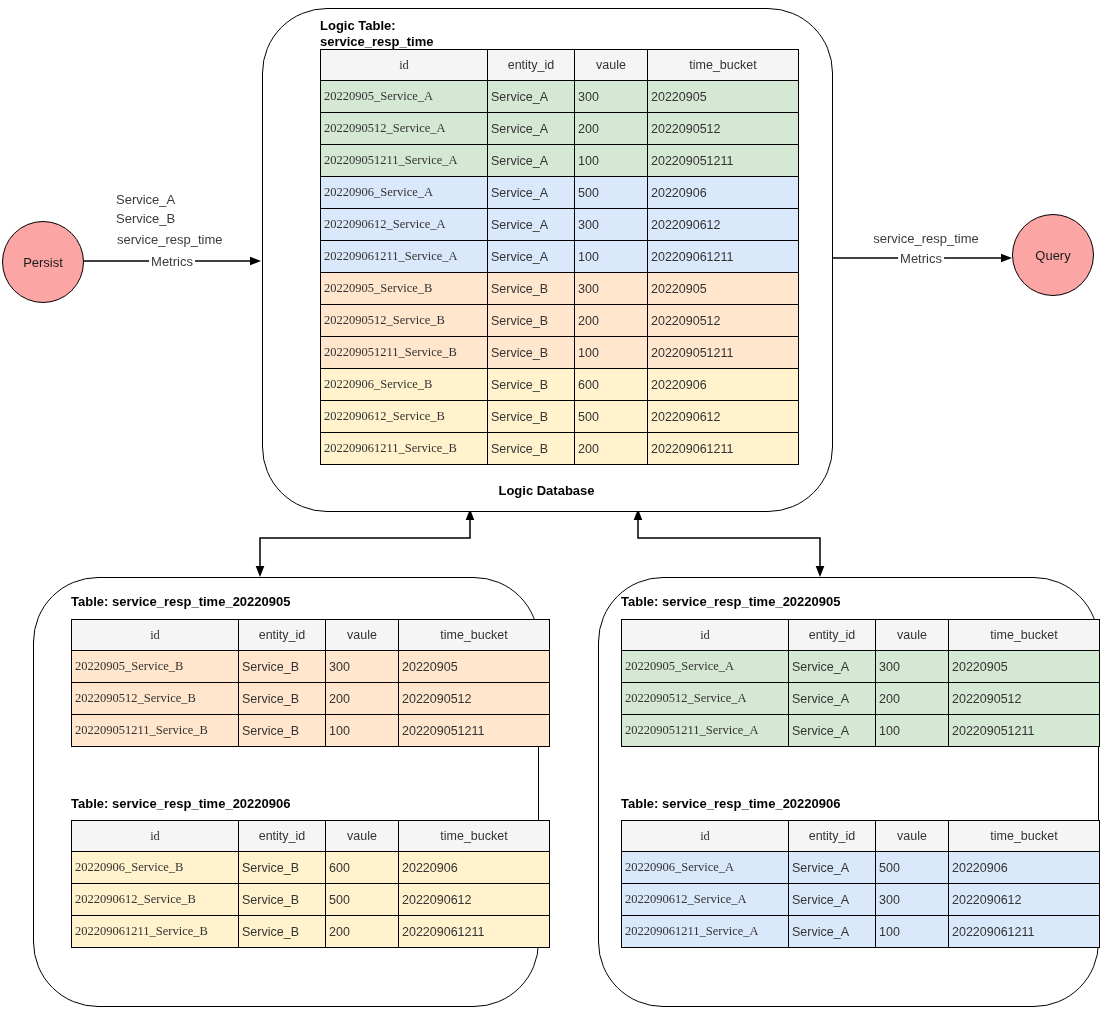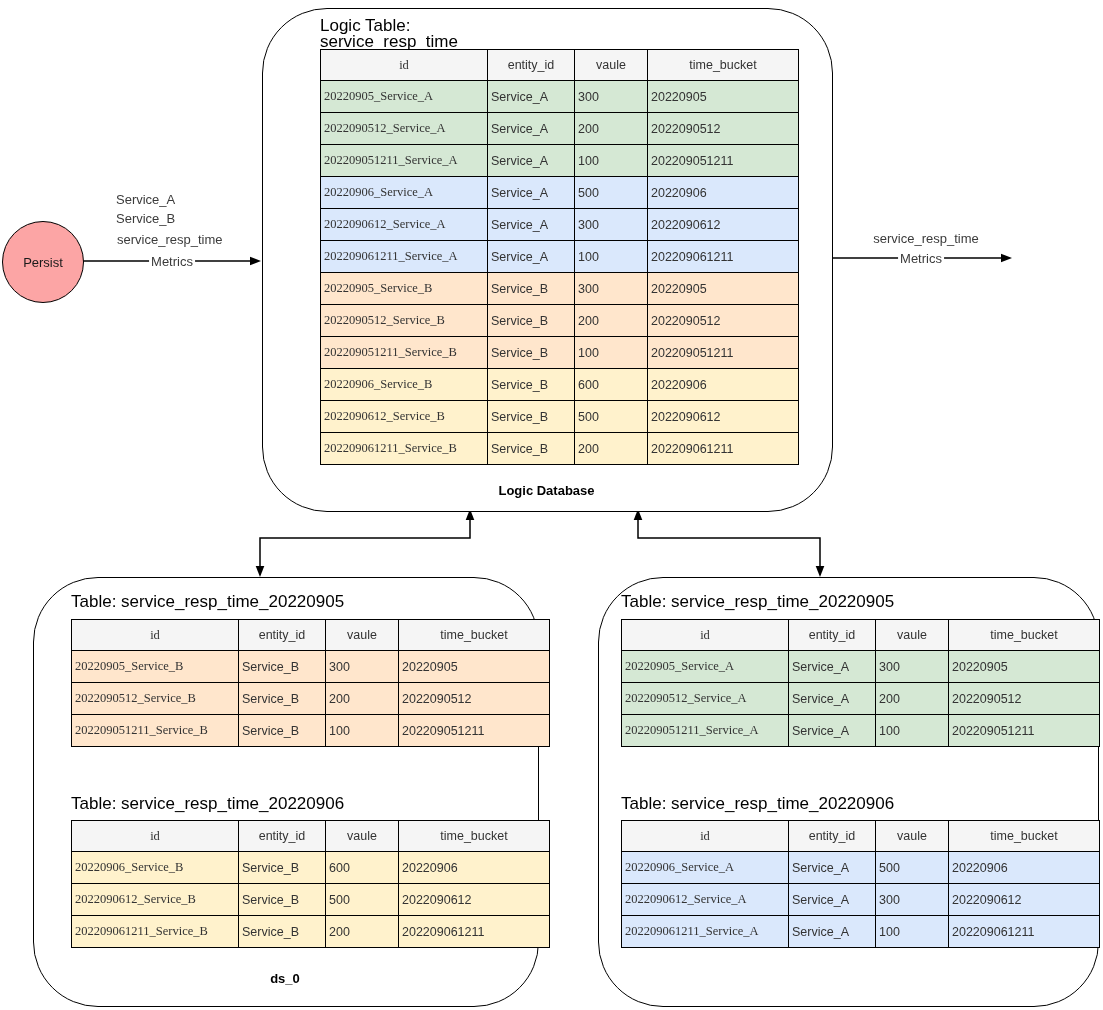--- a/index.html
+++ b/index.html
@@ -6,21 +6,21 @@
   .canvas{
     position:relative;width:1103px;height:1010px;background:#ffffff;
     font-family:"Liberation Sans", sans-serif;color:#333;overflow:hidden;
   }
   .overlay{position:absolute;left:0;top:0;width:1103px;height:1010px;pointer-events:none;}
   .circle{
     position:absolute;width:80px;height:80px;border:1.5px solid #000;border-radius:50%;
     display:flex;align-items:center;justify-content:center;font-size:13px;color:#1a1a1a;background:#fca5a5;
   }
   .bigbox{position:absolute;border:1.5px solid #000;border-radius:65px;background:#fff;}
-  .btitle{position:absolute;font-weight:normal;font-size:17px;color:#000;line-height:16px;white-space:nowrap;}
+  .btitle{position:absolute;font-weight:bold;font-size:13px;color:#000;line-height:16px;white-space:nowrap;}
   .u{display:inline-block;border-bottom:2px solid #000;padding-bottom:0px;}
   .caption{position:absolute;font-weight:bold;font-size:13px;color:#000;text-align:center;}
   .dtable{
     position:absolute;border-collapse:collapse;table-layout:fixed;width:450px;
     font-size:12.5px;color:#333;background:#fff;
   }
   .dtable th{border:1px solid #000;font-weight:normal;text-align:center;height:30px;padding:0 3px;overflow:hidden;}
   .dtable td{border:1px solid #000;text-align:left;height:31px;padding:0 3px;white-space:nowrap;overflow:hidden;}
   .dtable th:nth-child(1),.dtable td:nth-child(1){width:160px;font-family:Liberation Serif, serif;}
   .dtable th:nth-child(2),.dtable td:nth-child(2){width:80px;}
@@ -50,20 +50,23 @@
       <polygon points="470,509 465.7,520 474.3,520"></polygon>
       <polygon points="260,577 255.7,566 264.3,566"></polygon>
       <polygon points="638,509 633.7,520 642.3,520"></polygon>
       <polygon points="820,577 815.7,566 824.3,566"></polygon>
     </g>
   </svg>
 
   <div class="circle" style="left:2px;top:221px;">
     <span>Persist</span>
   </div>
+  <div class="circle" style="left:1012px;top:214px;">
+    <span>Query</span>
+  </div>
 
   <div class="elabel" style="left:116px;top:190px;">
     <div class="eline">Service_A</div>
     <div class="eline">Service_B</div>
   </div>
   <div class="elabel" style="left:117px;top:232px;">service_resp_time</div>
   <div class="elabel online" style="left:172px;top:261px;">Metrics</div>
 
   <div class="elabel ctr" style="left:926px;top:238px;">service_resp_time</div>
   <div class="elabel online" style="left:921px;top:258px;">Metrics</div>
@@ -215,21 +218,20 @@
           <td>2022090612</td>
         </tr>
         <tr style="background: rgb(255, 242, 204);">
           <td>202209061211_Service_B</td>
           <td>Service_B</td>
           <td>200</td>
           <td>202209061211</td>
         </tr>
       </tbody>
     </table>
-  <div class="caption" style="left:33px;top:971px;width:504px;">ds_0</div>
 
   <div class="bigbox" style="left:598px;top:577px;width:499px;height:428px;"></div>
   <div class="btitle" style="left:621px;top:594px;">Table: service_resp_time_20220905</div>
   <table class="dtable" style="left:621px;top:619px;">
       <thead>
         <tr>
           <th style="background: rgb(245, 245, 245);">id</th>
           <th style="background: rgb(245, 245, 245);">entity_id</th>
           <th style="background: rgb(245, 245, 245);">vaule</th>
           <th style="background: rgb(245, 245, 245);">time_bucket</th>

